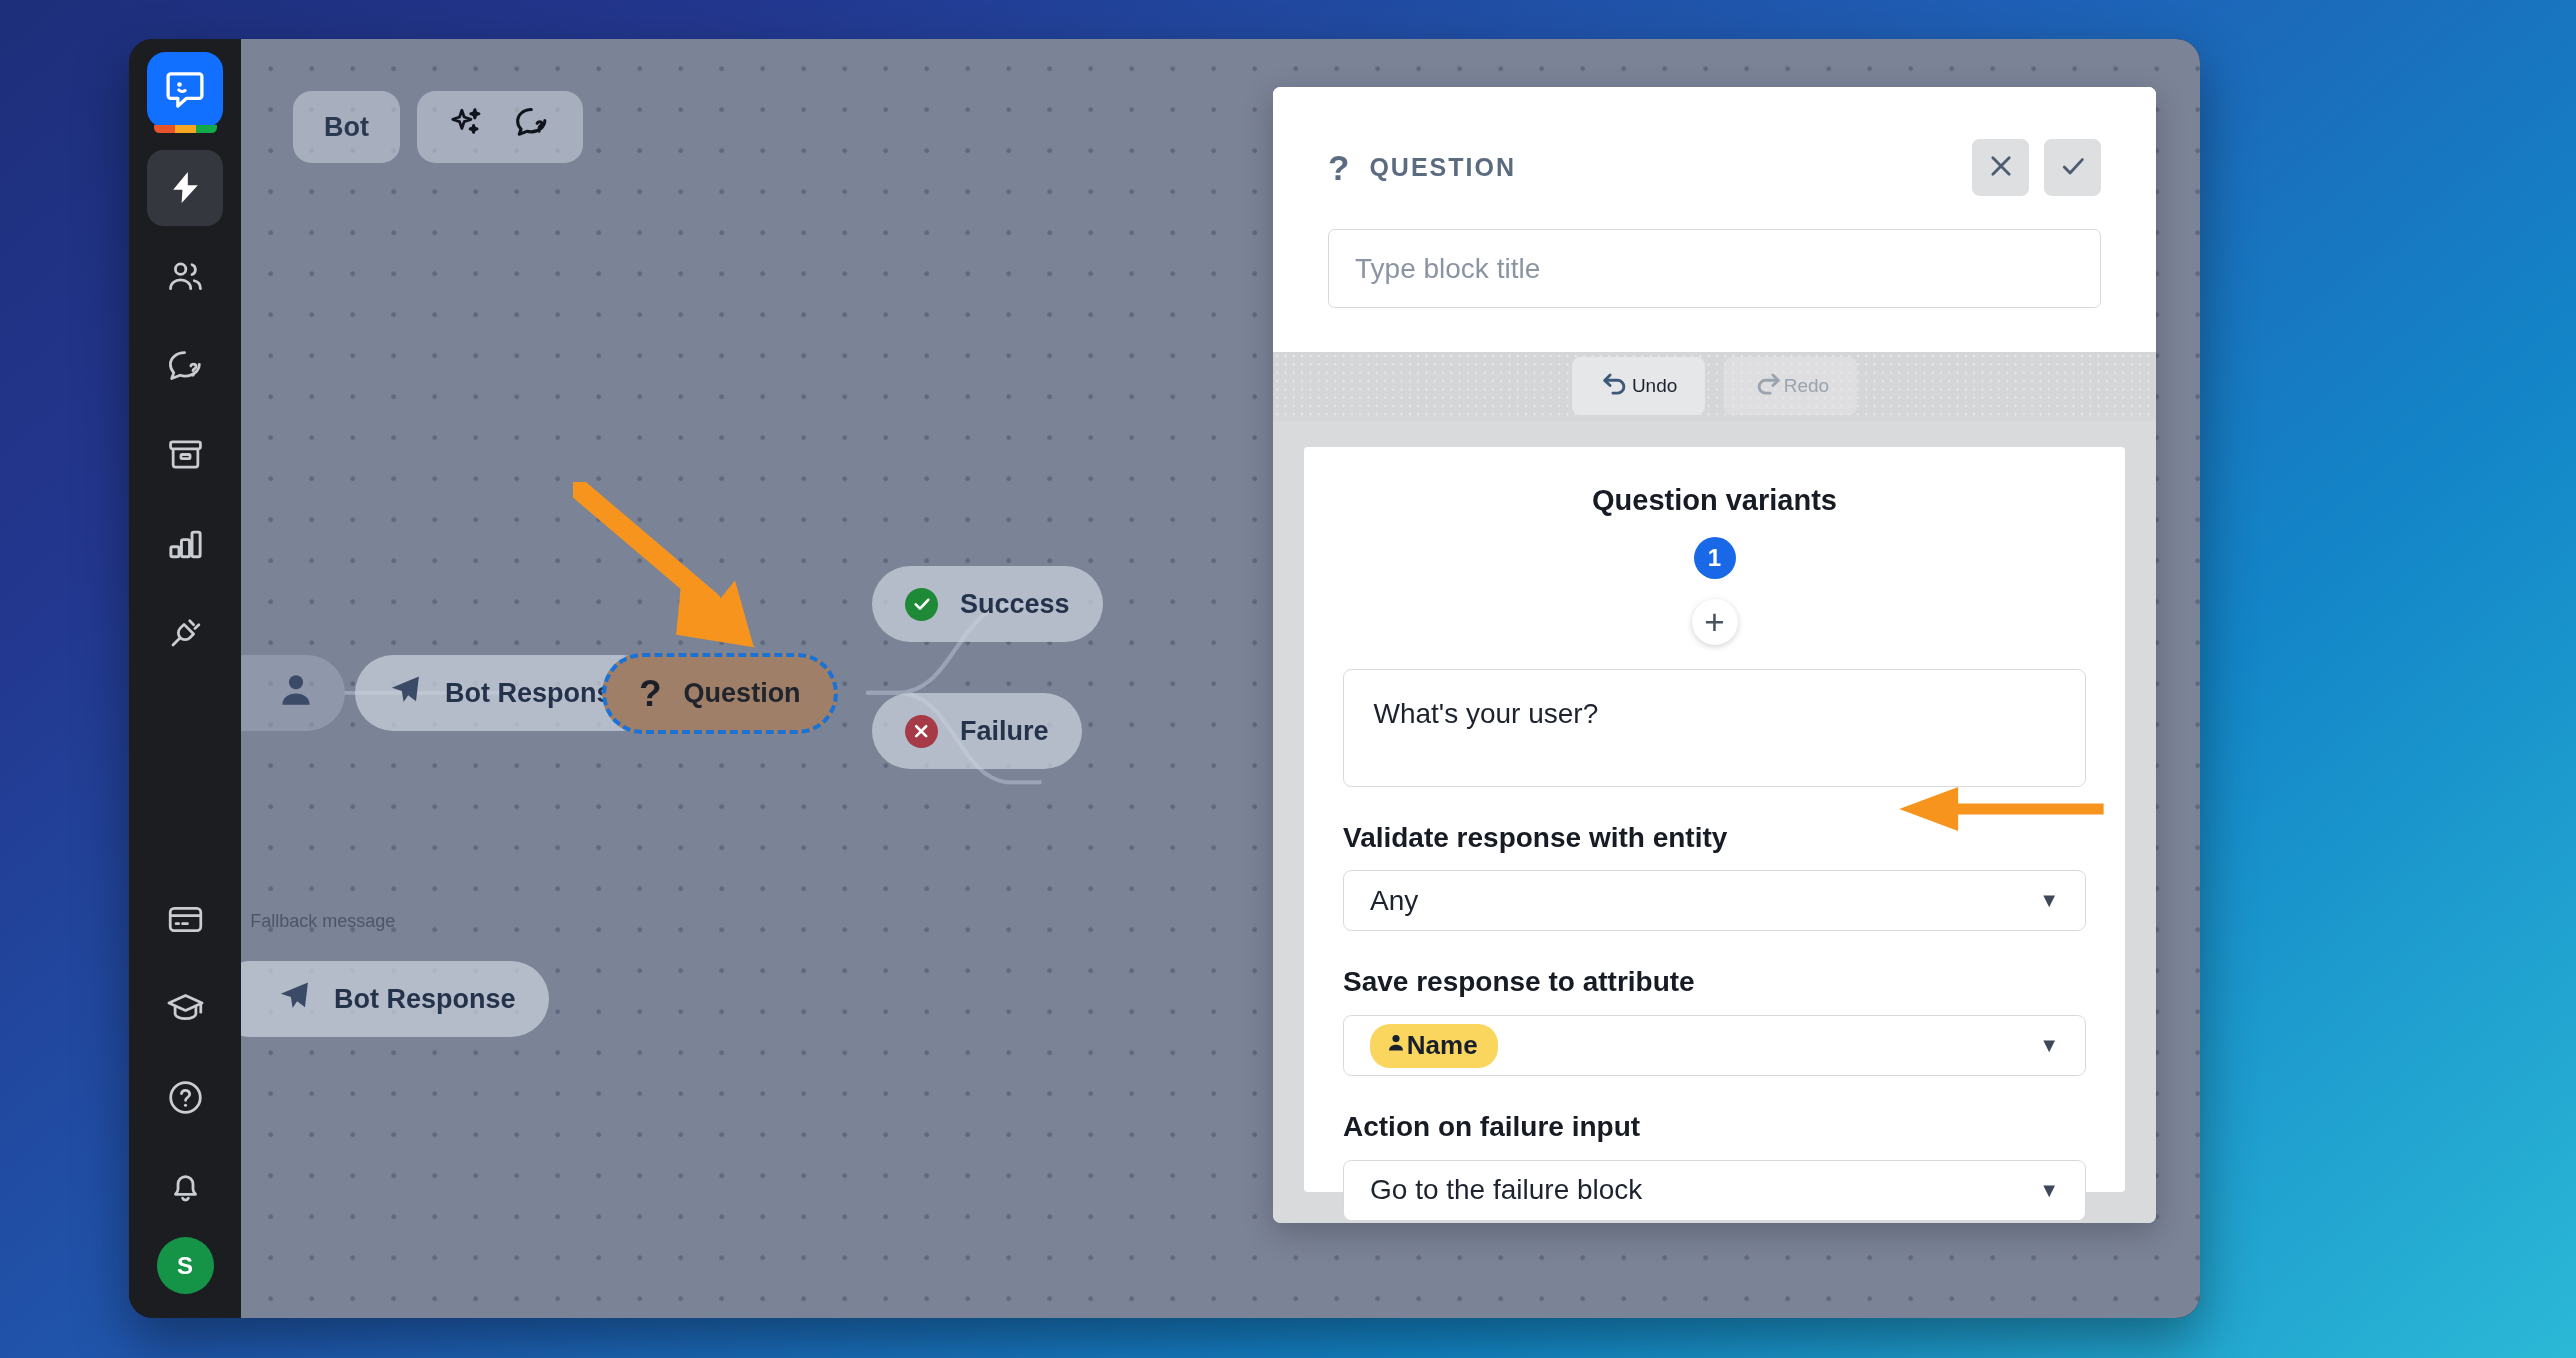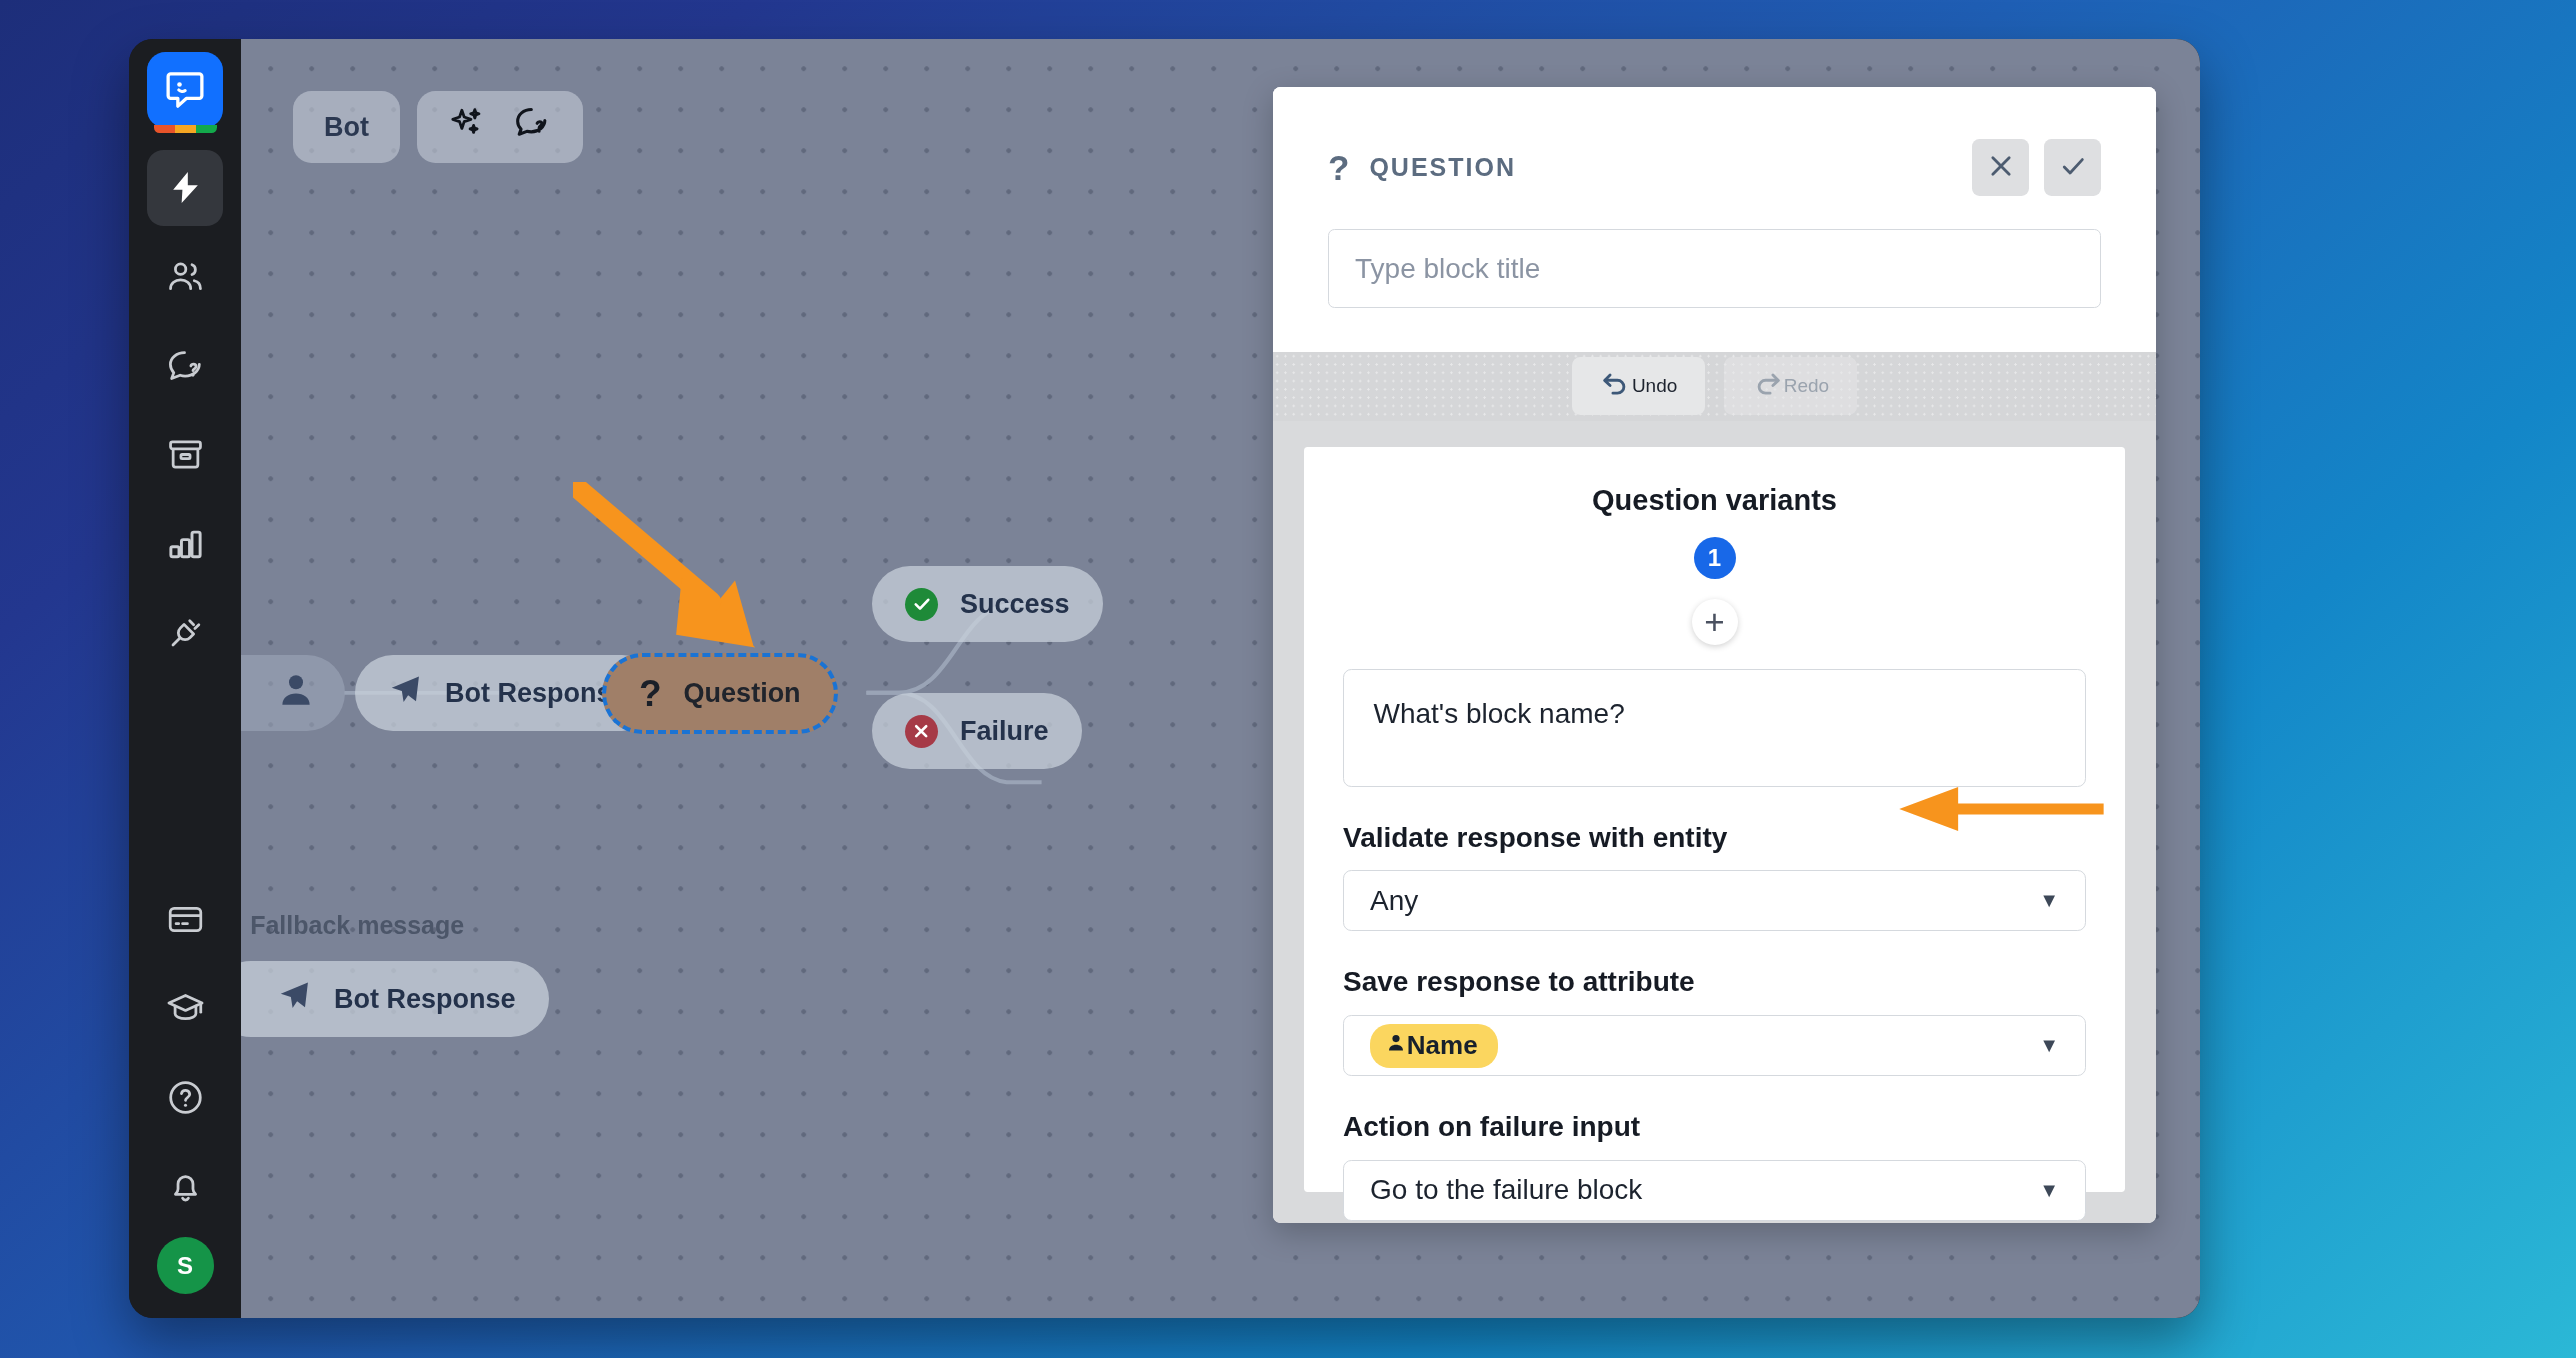--- a/index.html
+++ b/index.html
@@ -124,21 +124,21 @@
     border: 4.6px dashed #1a73d4;
     border-radius: 41px;
     height: 81px;
     color: #20242c;
   }
   .node-success { left: 631px; top: 527px; }
   .node-failure { left: 631px; top: 654px; }
   .node-fallback { left: -28px; top: 922px; }
   .fallback-label {
     position: absolute; left: 9.2px; top: 872px;
-    color: #4c5669; font-size: 25px; font-weight: 700;
+    color: #4c5669; font-size: 18px; font-weight: 400;
   }
   .status-dot {
     width: 33px; height: 33px; border-radius: 50%;
     display: flex; align-items: center; justify-content: center;
     flex: 0 0 33px;
   }
   .status-dot.ok { background: #1e8a38; }
   .status-dot.err { background: #a63a47; }
 
   .edges { position: absolute; left: 0; top: 0; width: 100%; height: 100%; pointer-events: none; }
@@ -520,21 +520,21 @@
 
     <div class="panel-body">
       <div class="panel-card">
 
         <div class="variants-row">
           <span class="variants-label">Question variants</span>
           <span class="badge-count">1</span>
           <span class="add-btn">+</span>
         </div>
 
-        <div class="variant-box">What's block name?</div>
+        <div class="variant-box">What's your user?</div>
 
         <div class="field-label">Validate response with entity</div>
         <div class="select">
           <span>Any</span>
           <span class="caret">▼</span>
         </div>
 
         <div class="field-label">Save response to attribute</div>
         <div class="select">
           <span class="tag-chip">

